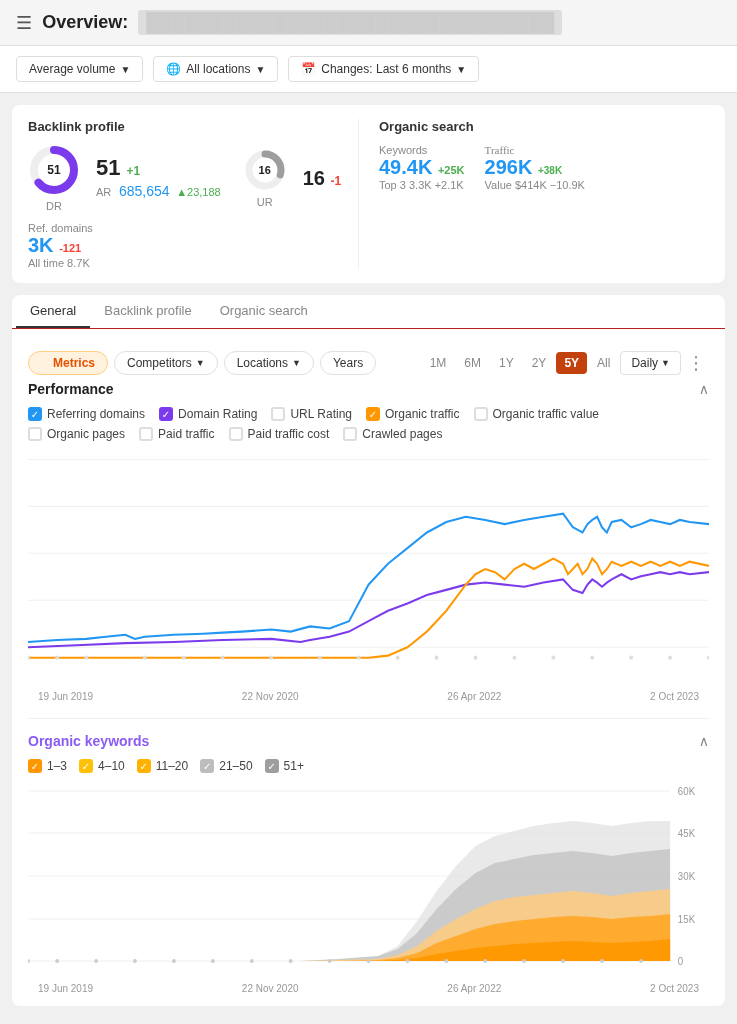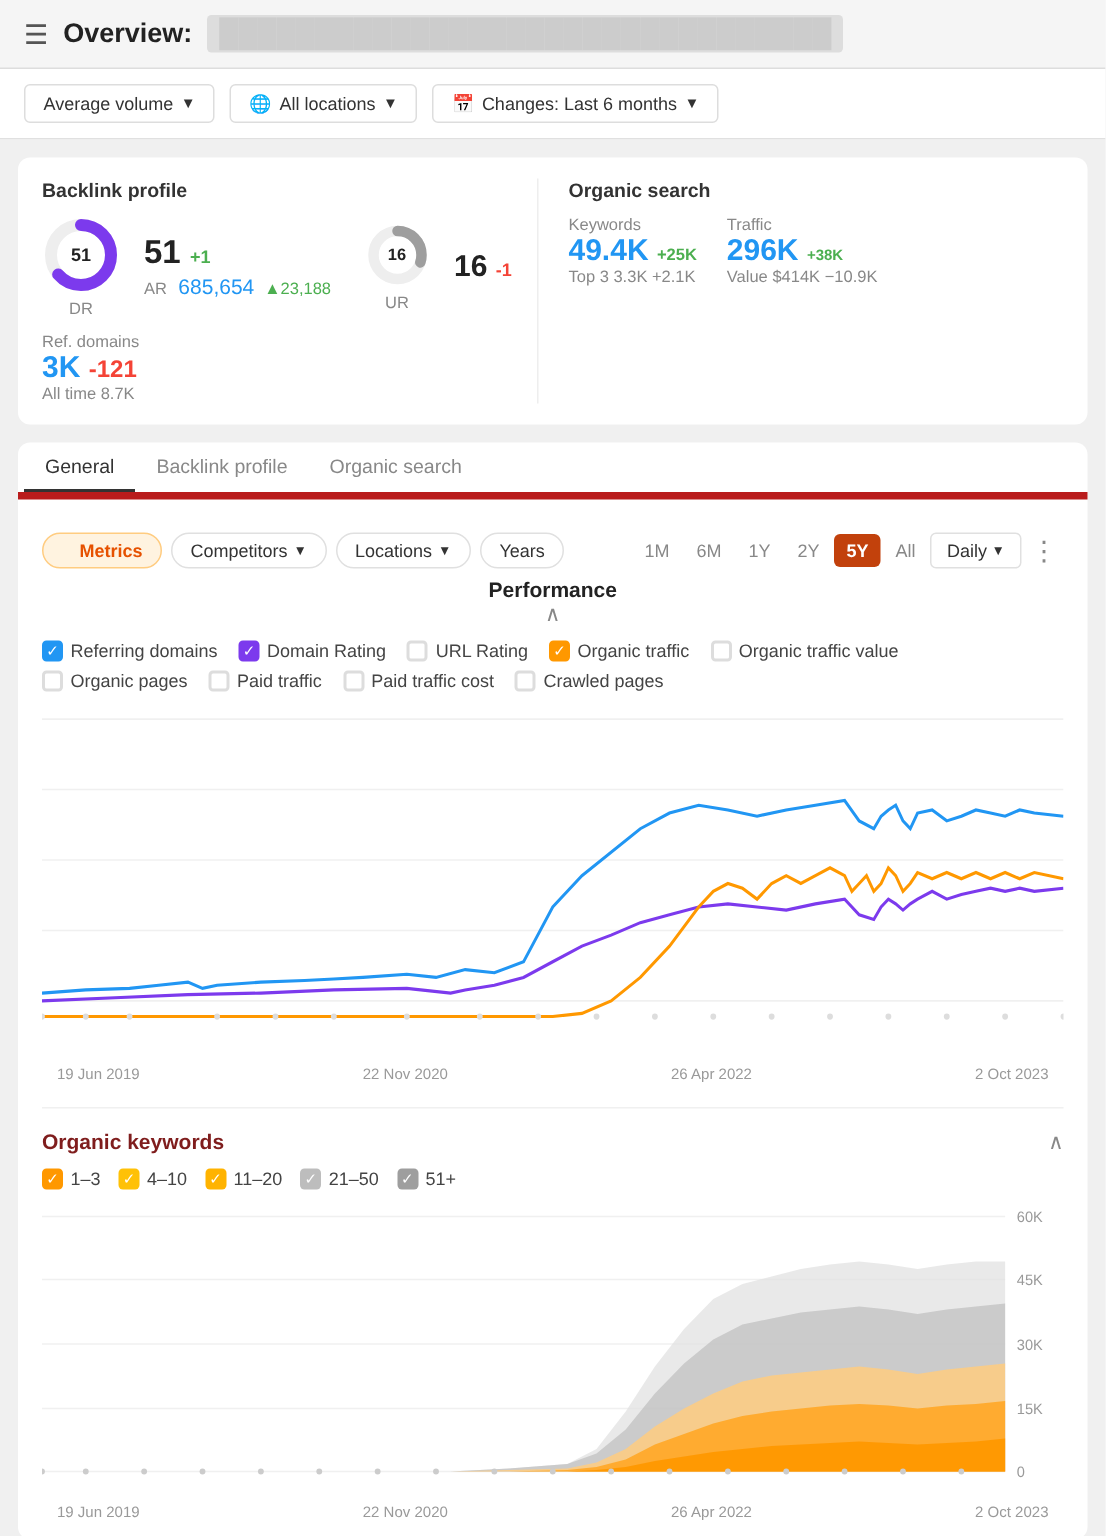--- a/index.html
+++ b/index.html
@@ -32,58 +32,58 @@
     .donut-dr svg { transform: rotate(-90deg); }
 
     
     .donut-ur { position: relative; width: 44px; height: 44px; }
     .donut-ur svg { transform: rotate(-90deg); }
 
     .dr-value { position: absolute; top: 50%; left: 50%; transform: translate(-50%, -50%); font-size: 14px; font-weight: 700; color: #222; }
     .ur-value { position: absolute; top: 50%; left: 50%; transform: translate(-50%, -50%); font-size: 13px; font-weight: 700; color: #222; }
 
     
-    .tabs-row { display: flex; gap: 0; border-bottom: 5px solid #b91c1c; padding: 0 4px; }
+    .tabs-row { display: flex; gap: 0; border-bottom: 1px solid #b91c1c; padding: 0 4px; }
     .tab { padding: 8px 14px; font-size: 13px; color: #888; cursor: pointer; border-bottom: 2px solid transparent; }
     .tab.active { color: #333; border-bottom: 2px solid #333; font-weight: 500; }
 
     
     .filter-row { display: flex; align-items: center; gap: 6px; padding: 10px 0 6px 0; flex-wrap: wrap; }
     .filter-btn { border: 1px solid #e0e0e0; background: #fff; border-radius: 20px; padding: 4px 12px; font-size: 12px; cursor: pointer; color: #333; display: flex; align-items: center; gap: 4px; }
     .filter-btn.metrics-btn { background: #fff3e0; border-color: #ffcc80; color: #e65100; font-weight: 600; padding-left: 24px; }
 
     .time-filters { display: flex; gap: 2px; margin-left: auto; align-items: center; }
     .time-btn { padding: 4px 8px; border: none; background: none; font-size: 12px; cursor: pointer; color: #888; border-radius: 4px; }
     .time-btn.active { background: #c2410c; color: #fff; font-weight: 700; border-radius: 4px; }
     .daily-btn { border: 1px solid #e0e0e0; background: #fff; border-radius: 4px; padding: 4px 10px; font-size: 12px; cursor: pointer; display: flex; align-items: center; gap: 3px; color: #333; }
     .more-btn { background: none; border: none; cursor: pointer; color: #888; font-size: 18px; padding: 0 4px; }
 
     
-    .perf-header { display: flex; justify-content: space-between; align-items: center; margin-bottom: 10px; flex-direction: column; }
+    .perf-header { display: flex; justify-content: space-between; align-items: center; margin-bottom: 10px; }
     .perf-title { font-size: 14px; font-weight: 600; color: #222; }
     .collapse-btn { background: none; border: none; cursor: pointer; color: #888; font-size: 14px; }
 
     .checkboxes-row { display: flex; gap: 14px; flex-wrap: wrap; margin-bottom: 6px; }
     .checkbox-item { display: flex; align-items: center; gap: 5px; font-size: 12px; color: #444; cursor: pointer; }
     .cb { width: 14px; height: 14px; border: 2px solid #ddd; border-radius: 3px; display: flex; align-items: center; justify-content: center; }
     .cb.checked-blue { background: #2196F3; border-color: #2196F3; }
     .cb.checked-purple { background: #7c3aed; border-color: #7c3aed; }
     .cb.checked-orange { background: #ff9800; border-color: #ff9800; }
     .cb .checkmark { color: #fff; font-size: 10px; }
 
     
     .chart-area { height: 240px; width: 100%; position: relative; margin-top: 8px; }
     .chart-svg { width: 100%; height: 100%; }
 
     .x-axis-labels { display: flex; justify-content: space-between; padding: 0 10px; margin-top: 2px; }
     .x-label { font-size: 10px; color: #999; }
 
     
     .ok-header { display: flex; justify-content: space-between; align-items: center; margin-bottom: 10px; }
-    .ok-title { font-size: 14px; font-weight: 600; color: #7f1d1d; }
+    .ok-title { font-size: 14px; font-weight: 600; color: #8b5cf6; }
     .legend-row { display: flex; gap: 12px; flex-wrap: wrap; margin-bottom: 8px; }
     .legend-item { display: flex; align-items: center; gap: 5px; font-size: 12px; color: #444; }
 
     .chart-area2 { height: 200px; width: 100%; position: relative; margin-top: 4px; }
   </style>
 </head>
 <body>
 
 <div class="header">
   <span style="font-size:18px;cursor:pointer;color:#555;">☰</span>
@@ -156,40 +156,40 @@
             <span class="change-neg" style="font-size:12px;">-1</span>
           </div>
         </div>
       </div>
 
       <div style="display:flex;gap:20px;margin-top:10px;">
         <div class="metric-item">
           <div style="font-size:11px;color:#888;">Ref. domains</div>
           <div style="font-size:20px;font-weight:700;color:#2196F3;">
             <span>3K</span>
-            <span class="change-neg" style="font-size:16px;">-121</span>
+            <span class="change-neg" style="font-size:11px;">-121</span>
           </div>
           <div style="font-size:11px;color:#888;">All time 8.7K</div>
         </div>
       </div>
     </div>
 
     <div class="profile-section">
       <div class="section-title">Organic search</div>
       <div style="display:flex;gap:20px;">
         <div class="metric-item">
           <div style="font-size:11px;color:#888;">Keywords</div>
           <div style="font-size:20px;font-weight:700;color:#2196F3;">
             <span>49.4K</span>
             <span class="change-pos" style="font-size:11px;">+25K</span>
           </div>
           <div style="font-size:11px;color:#888;">Top 3 3.3K +2.1K</div>
         </div>
         <div class="metric-item">
-          <div style="font-size:11px;color:#888;">Traffic</div>
+          <div style="font-size:11px;color:#888;font-family:Liberation Serif, serif;">Traffic</div>
           <div style="font-size:20px;font-weight:700;color:#2196F3;">
             <span>296K</span>
             <span class="change-pos" style="font-size:10px;">+38K</span>
           </div>
           <div style="font-size:11px;color:#888;">Value $414K −10.9K</div>
         </div>
       </div>
     </div>
   </div>
 

